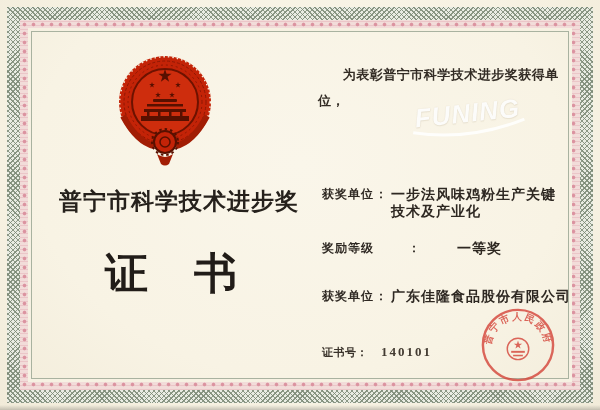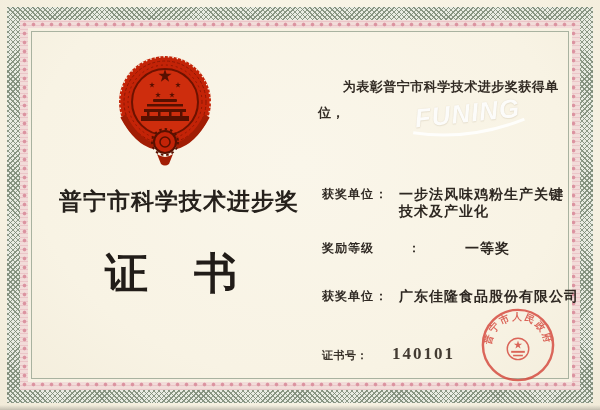--- a/index.html
+++ b/index.html
@@ -41,35 +41,35 @@
     left:44px;top:186px;width:270px;z-index:5;text-align:center;
     font-family:"Liberation Sans", sans-serif;font-weight:bold;
     font-size:23px;letter-spacing:1px;color:#26211c;white-space:nowrap;
   }
   .cert-title{
     left:36px;top:250px;width:270px;z-index:5;display:flex;justify-content:center;gap:46px;
     font-family:"Liberation Sans", sans-serif;font-weight:bold;
     font-size:43px;color:#211c18;line-height:1.1;
   }
   .intro{
-    left:318px;top:74px;width:250px;z-index:6;
+    left:318px;top:62px;width:250px;z-index:6;
     font-weight:bold;font-size:13px;line-height:26px;letter-spacing:.5px;color:#332c25;
   }
   .intro .l1{text-indent:1.9em;}
   .field-row{left:322px;z-index:6;display:flex;align-items:flex-start;
     font-weight:bold;color:#2e2822;}
   .row-project{top:186px;}
   .row-grade{top:240px;gap:33px;}
   .row-winner{top:288px;}
   .f-label{font-size:12px;letter-spacing:1px;width:50px;white-space:nowrap;}
   .f-colon{font-size:12px;margin-left:3px;}
-  .f-value{font-size:14px;letter-spacing:1px;margin-left:12px;line-height:17px;white-space:nowrap;}
+  .f-value{font-size:14px;letter-spacing:1px;margin-left:4px;line-height:17px;white-space:nowrap;}
   .certno{left:322px;top:344px;z-index:6;display:flex;align-items:baseline;color:#3a332b;font-weight:bold;text-align:right;}
   .certno .cn-label{font-size:11px;letter-spacing:.5px;}
-  .certno .cn-value{font-size:17px;letter-spacing:2px;margin-left:24px;color:#433b32;}
+  .certno .cn-value{font-size:13px;letter-spacing:2px;margin-left:13px;color:#433b32;}
   .date{
     left:462px;top:345px;z-index:8;font-weight:bold;font-size:13.5px;
     letter-spacing:1px;color:#37302a;white-space:nowrap;
   }
   .seal{left:479px;top:306px;width:78px;height:78px;z-index:7;opacity:.82;}
   .watermark{
     left:398px;top:98px;width:140px;z-index:4;transform:rotate(-6deg);
     text-align:center;color:rgba(255,255,255,.92);
     font-family:"Liberation Sans", sans-serif;font-style:italic;font-weight:bold;
     font-size:26px;letter-spacing:1px;

